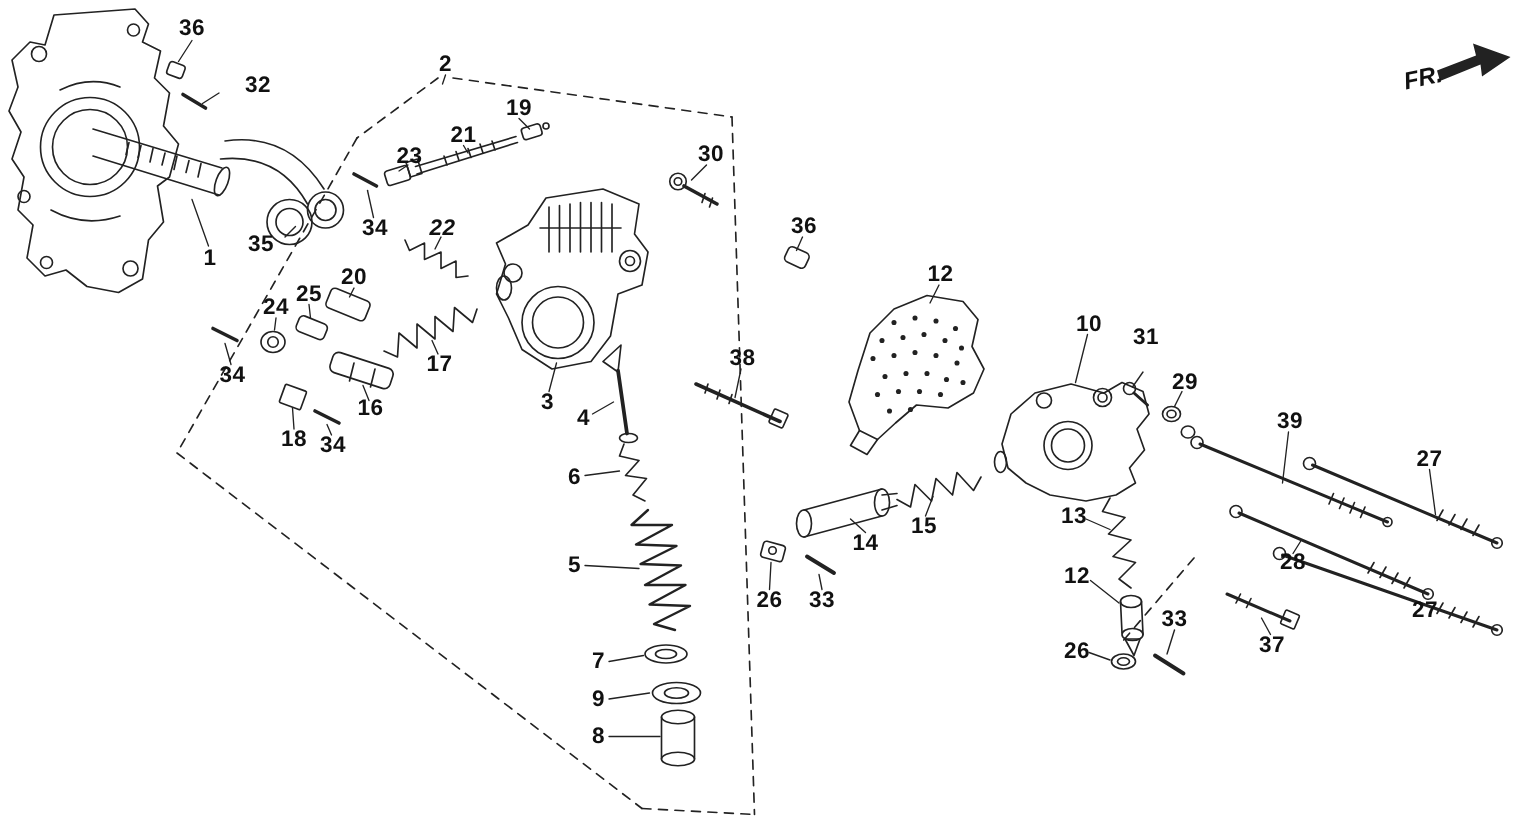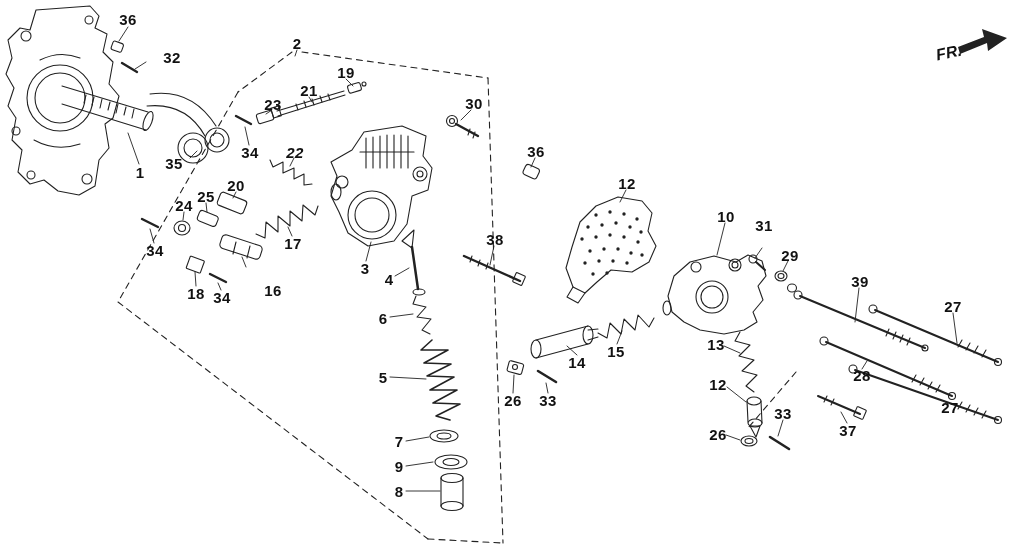--- a/index.html
+++ b/index.html
@@ -336,21 +336,21 @@
       <div class="callout" style="left: 184px; top: 205px;">24</div>
       <div class="callout" style="left: 726px; top: 216px;">10</div>
       <div class="callout" style="left: 764px; top: 225px;">31</div>
       <div class="callout" style="left: 790px; top: 255px;">29</div>
       <div class="callout" style="left: 860px; top: 281px;">39</div>
       <div class="callout" style="left: 155px; top: 250px;">34</div>
       <div class="callout" style="left: 293px; top: 243px;">17</div>
       <div class="callout" style="left: 365px; top: 268px;">3</div>
       <div class="callout" style="left: 389px; top: 279px;">4</div>
       <div class="callout" style="left: 495px; top: 239px;">38</div>
-      <div class="callout" style="left: 247px; top: 290px; margin-left: 26px;">16</div>
+      <div class="callout" style="left: 247px; top: 272px;">16</div>
       <div class="callout" style="left: 953px; top: 306px;">27</div>
       <div class="callout" style="left: 196px; top: 293px;">18</div>
       <div class="callout" style="left: 222px; top: 297px;">34</div>
       <div class="callout" style="left: 383px; top: 318px;">6</div>
       <div class="callout" style="left: 616px; top: 351px;">15</div>
       <div class="callout" style="left: 577px; top: 362px;">14</div>
       <div class="callout" style="left: 716px; top: 344px;">13</div>
       <div class="callout" style="left: 862px; top: 375px;">28</div>
       <div class="callout" style="left: 383px; top: 377px;">5</div>
       <div class="callout" style="left: 718px; top: 384px;">12</div>

